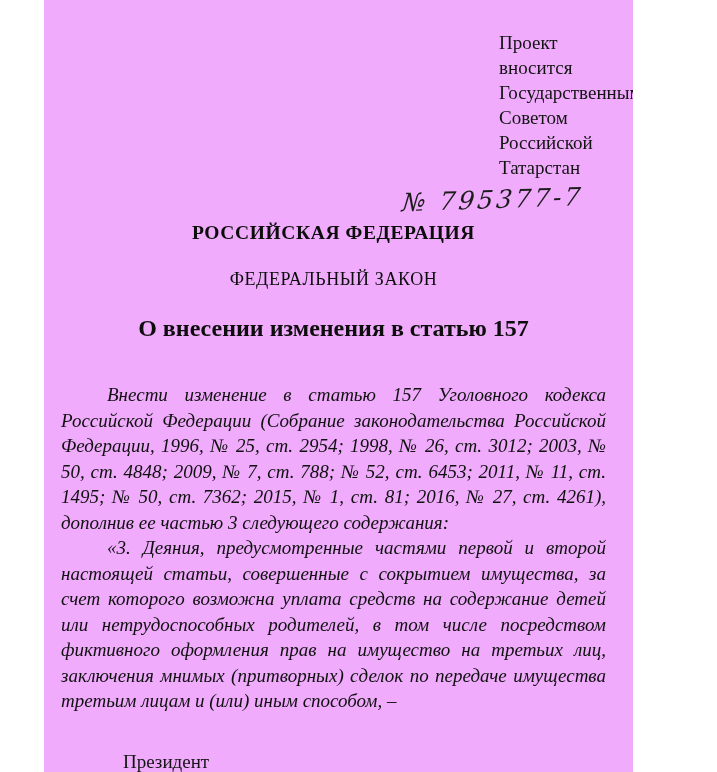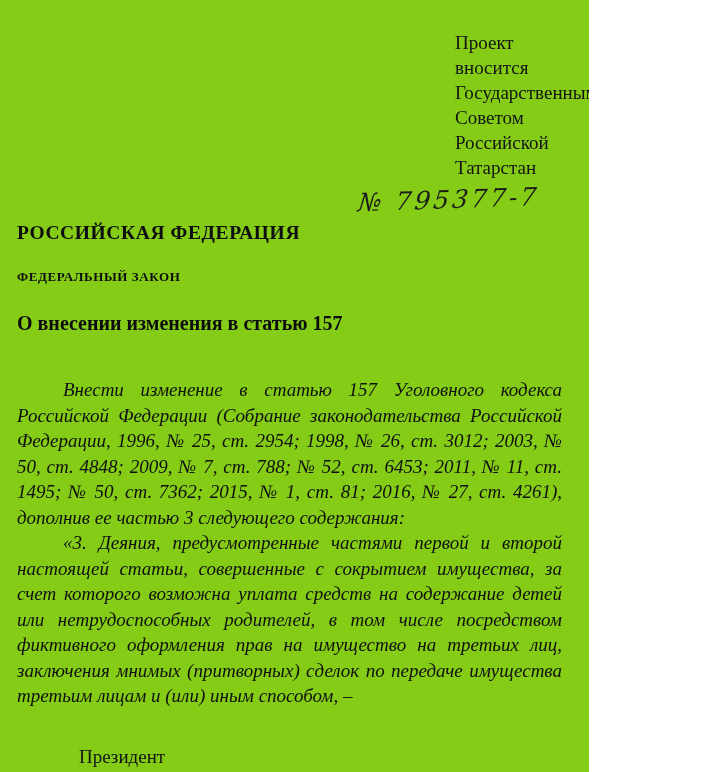--- a/index.html
+++ b/index.html
@@ -4,26 +4,27 @@
 <style>
   html, body {
     margin: 0;
     padding: 0;
     background: #ffffff;
   }
   .page {
     position: relative;
     width: 589px;
     height: 772px;
-    background: #84cc16;
+    background: #f0abfc;
     color: #111111;
     font-family: "Liberation Serif", serif;
     font-size: 19px;
     overflow: hidden;
     box-sizing: border-box;
+    margin-left: 44px;
   }
   
   .intro-block {
     margin: 30px 0 0 455px;
     line-height: 25px;
     font-size: 19px;
     color: #141414;
   }
   
   .reg-row {
@@ -38,39 +39,39 @@
     font-style: italic;
     font-size: 25px;
     letter-spacing: 3px;
     color: #1c1c1c;
     transform: rotate(-2deg) skewX(-8deg);
     transform-origin: right center;
   }
   
   .headings {
     padding: 0 27px 0 17px;
-    text-align: left;
+    text-align: center;
   }
   .title-country {
     margin-top: 6px;
     font-size: 19.5px;
     font-weight: bold;
     letter-spacing: 0.6px;
     color: #0d0d0d;
   }
   .title-doctype {
     margin-top: 25px;
-    font-size: 13px;
-    font-weight: bold;
+    font-size: 18px;
+    font-weight: normal;
     letter-spacing: 0.6px;
     color: #0d0d0d;
   }
   .law-title {
     margin-top: 27px;
-    font-size: 20px;
+    font-size: 24px;
     font-weight: bold;
     line-height: 23px;
     color: #0d0d0d;
   }
   
   .body-text {
     margin: 42px 27px 0 17px;
     text-align: justify;
     line-height: 25.5px;
     color: #101010;

